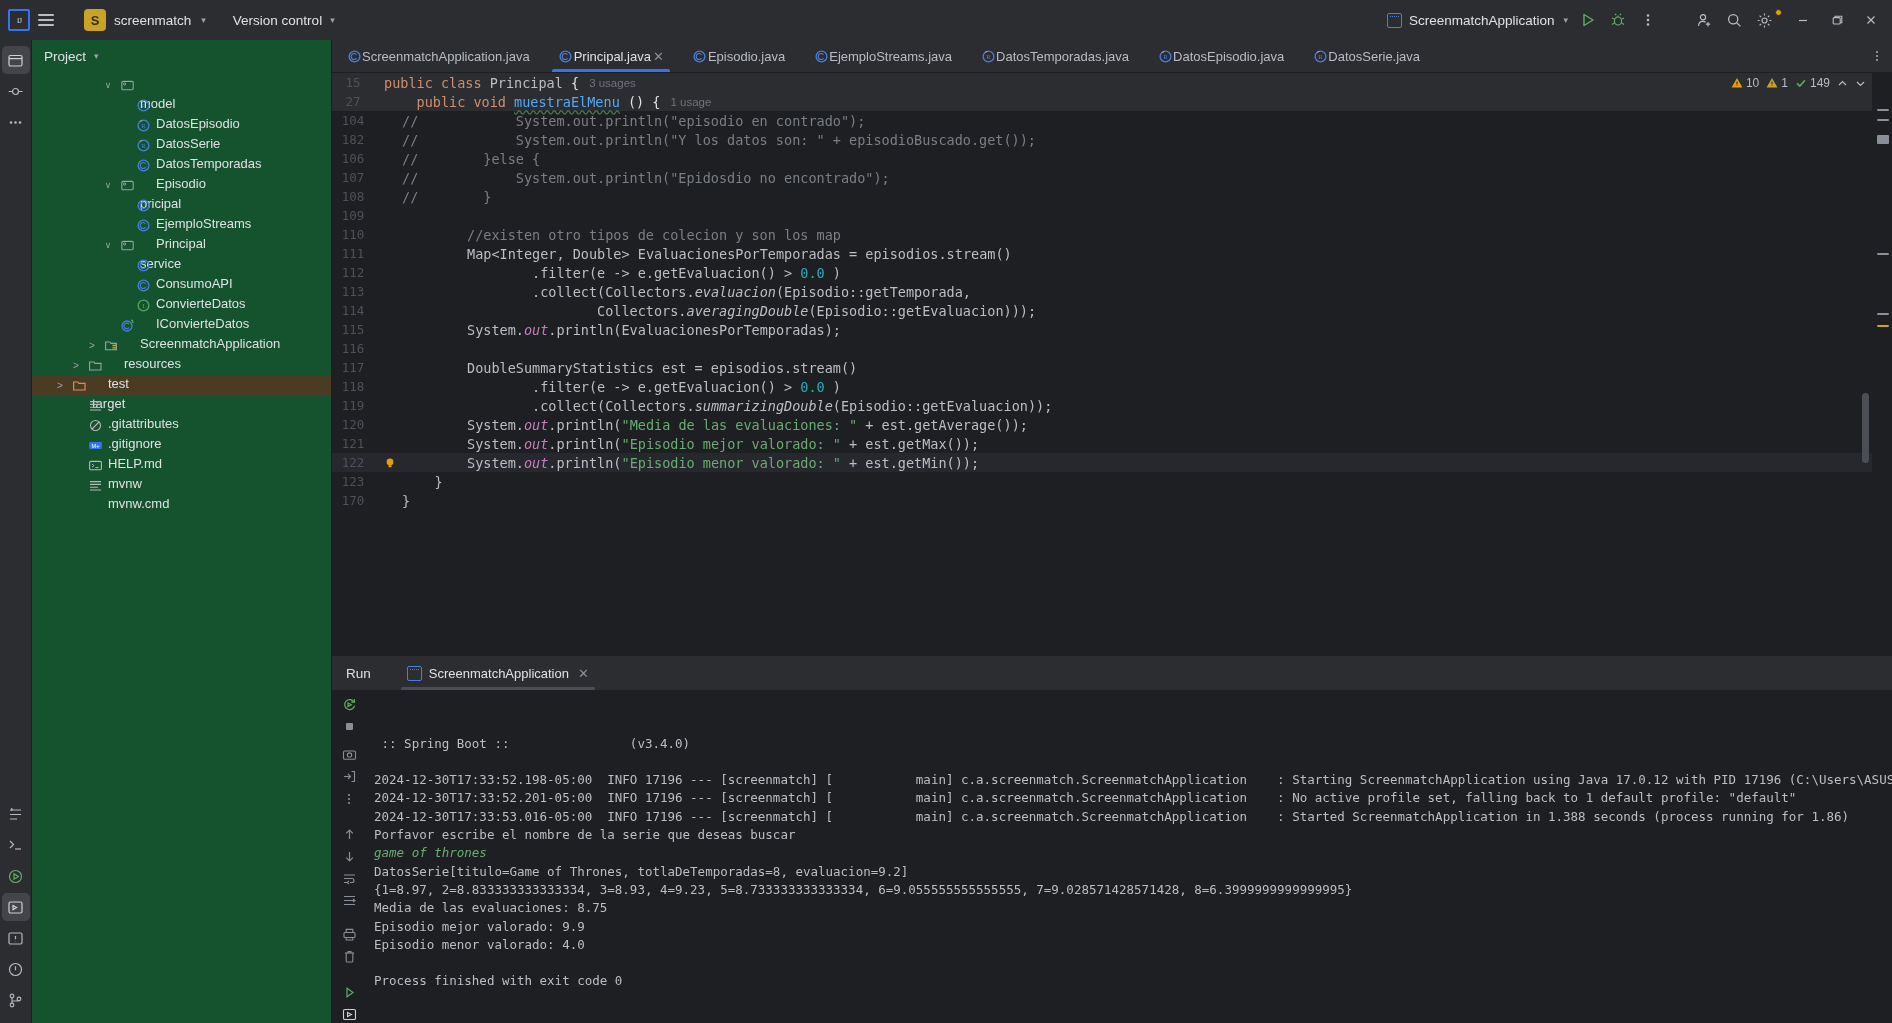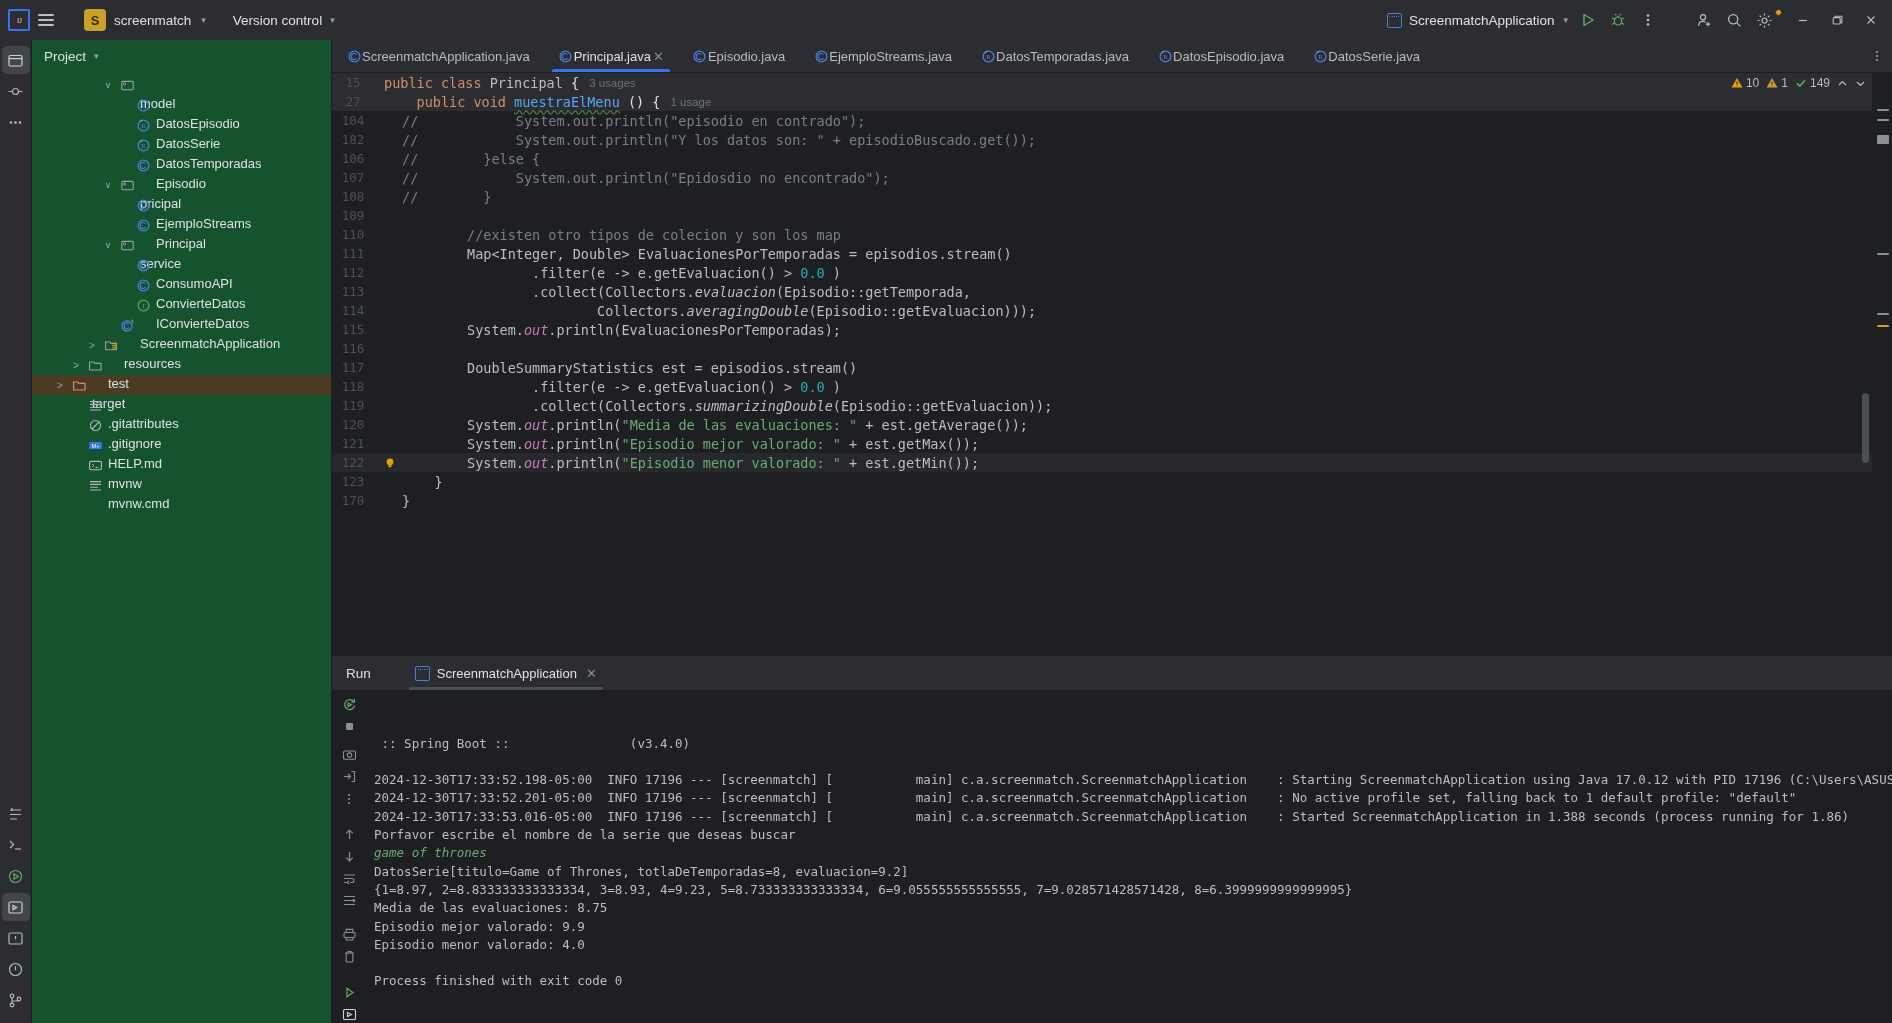--- a/index.html
+++ b/index.html
@@ -144,21 +144,21 @@
   }
   .insp-item{display:flex;align-items:center;gap:3px;cursor:pointer;}
 
   
   .vthumb{position:absolute;right:3px;width:7px;border-radius:4px;background:#4b4e55;}
 
   
   #runpanel{ height:368px; background:#1e1f22; display:flex; flex-direction:column; flex:none;
     border-top:1px solid #1e1f22;}
   #run-tabbar{
-    height:34px;background:#2b2d30;display:flex;align-items:center;gap:12px;padding-left:14px;
+    height:34px;background:#2b2d30;display:flex;align-items:center;gap:4px;padding-left:14px;
   }
   #run-title{font-size:13.5px;color:#dfe1e5;margin-right:20px;}
   .rtab{
     display:flex;align-items:center;gap:7px;padding:0 12px;height:34px;font-size:13px;
     color:#dfe1e5;cursor:pointer;position:relative;
   }
   .rtab.active:after{content:"";position:absolute;left:6px;right:6px;bottom:0;height:3px;
     background:#4b4e55;border-radius:2px;}
   #run-main{ flex:1; display:flex; min-height:0;}
   #run-toolbar{

